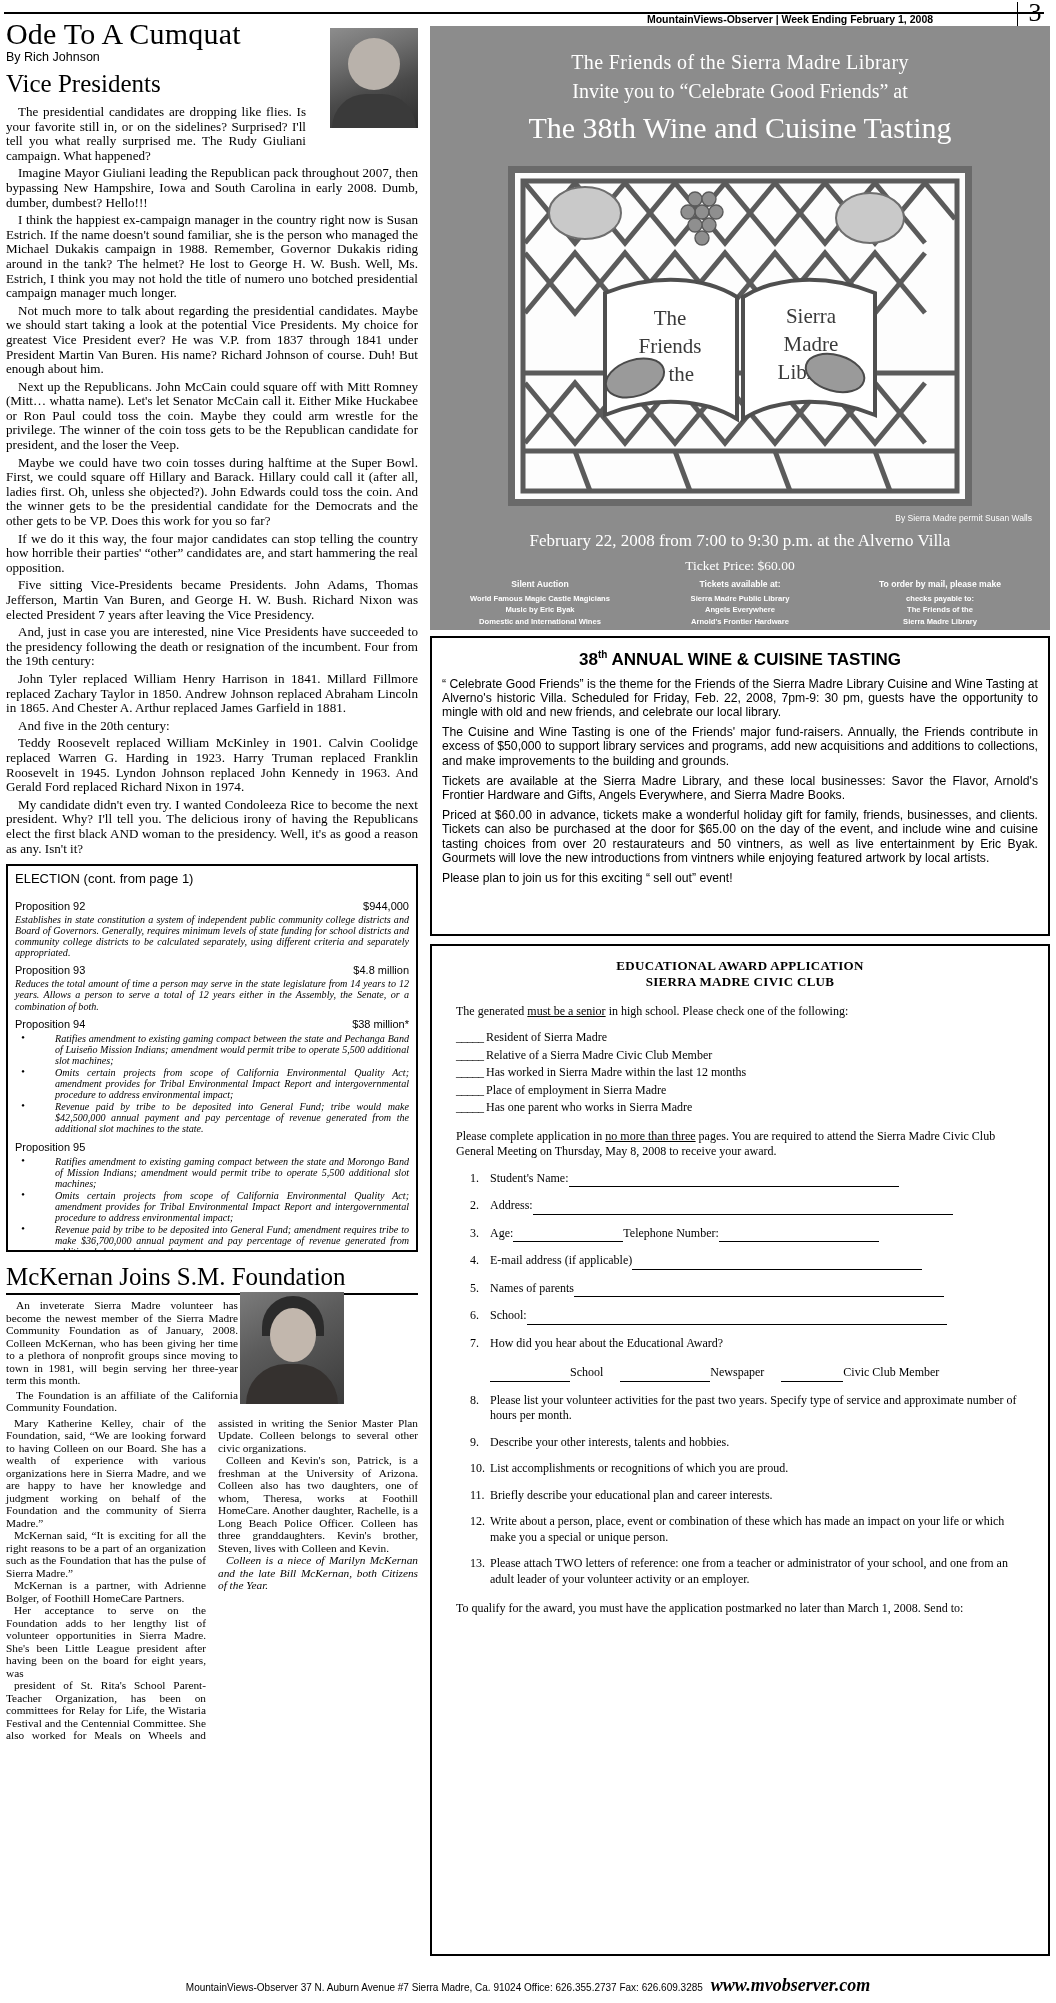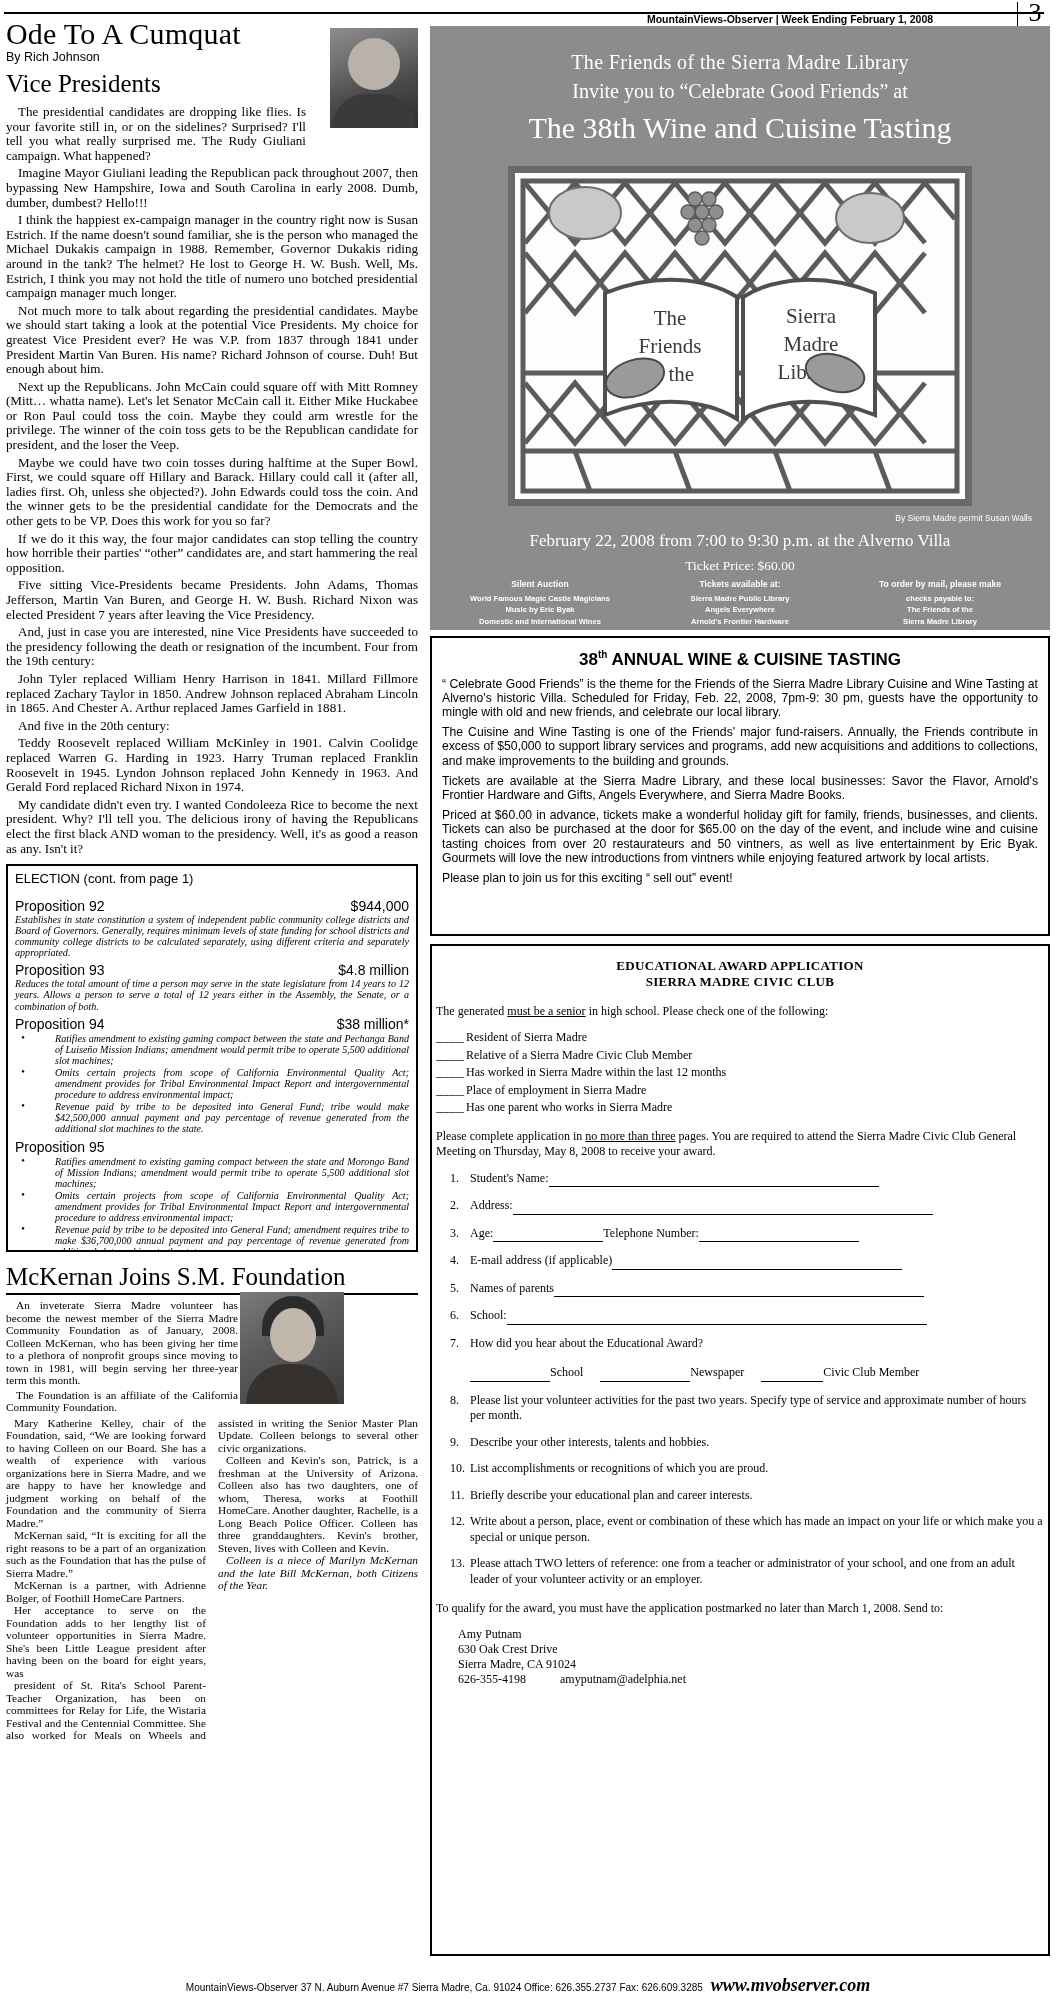--- a/index.html
+++ b/index.html
@@ -66,21 +66,21 @@
   
   .election-box {
     position:absolute; left:6px; top:864px; width:412px; height:388px;
     border:2px solid #000; padding:5px 7px 4px 7px; overflow:hidden;
   }
   .election-head {
     font-family:"Liberation Sans", sans-serif; font-size:13px; line-height:16px;
     margin-bottom:11px;
   }
   .prop-row { display:flex; justify-content:space-between; align-items:baseline;
-    font-family:"Liberation Sans", sans-serif; font-size:14px; line-height:16px; margin-top:4px; }
+    font-family:"Liberation Sans", sans-serif; font-size:11px; line-height:16px; margin-top:4px; }
   .prop-desc { font-family:"Liberation Serif", serif; font-style:italic;
     font-size:10.1px; line-height:11.1px; text-align:justify; }
   .bullets { list-style:none; margin-top:1px; }
   .bullets li { position:relative; padding-left:40px; margin-top:1px;
     font-family:"Liberation Serif", serif; font-style:italic;
     font-size:10.1px; line-height:11.1px; text-align:justify; }
   .bullets li::before { content:"\2022"; position:absolute; left:6px; top:-1px; font-size:11px; }
 
   
   .mck { position:absolute; left:6px; top:1262px; width:412px; }
@@ -141,21 +141,21 @@
   .tast-box { position:absolute; left:430px; top:636px; width:620px; height:300px;
     border:2px solid #000; padding:6px 10px; }
   .tast-title { text-align:center; font-family:"Liberation Sans", sans-serif;
     font-size:17px; font-weight:bold; line-height:22px; }
   .tast-title .sup { font-size:10px; vertical-align:super;text-align:right; }
   .tast-body p { font-family:"Liberation Sans", sans-serif; font-size:12.2px;
     line-height:14.2px; text-align:justify; margin-top:6px; }
 
   
   .edu-box { position:absolute; left:430px; top:944px; width:620px; height:1012px;
-    border:2px solid #000; padding:12px 4px; }
+    border:2px solid #000; padding:12px 24px; }
   .edu-h1 { text-align:center; font-family:"Liberation Serif", serif;
     font-size:13px; font-weight:bold; line-height:16px; letter-spacing:0.3px; }
   .edu-p { font-family:"Liberation Serif", serif; font-size:12px; line-height:15px;
     margin-top:14px; }
   .edu-checks { margin-top:10px; }
   .edu-checks div { font-family:"Liberation Serif", serif; font-size:12px;
     line-height:17.5px; padding-left:30px; position:relative; }
   .edu-checks div::before { content:"_____"; position:absolute; left:0; top:0; letter-spacing:-0.5px; }
   .edu-note { font-family:"Liberation Serif", serif; font-size:12px; line-height:15.5px;
     margin-top:12px; }
@@ -407,30 +407,20 @@
       <li>Please list your volunteer activities for the past two years.  Specify type of service and approximate number of hours per month.</li>
       <li>Describe your other interests, talents and hobbies.</li>
       <li>List accomplishments or recognitions of which you are proud.</li>
       <li>Briefly describe your educational plan and career interests.</li>
       <li>Write about a person, place, event or combination of these which has made an impact on your life or which make you a special or unique person.</li>
       <li>Please attach TWO letters of reference:  one from a teacher or administrator of your school, and one from an adult leader of your volunteer activity or an employer.</li>
     </ol>
 
     <div class="edu-foot">To qualify for the award, you must have the application postmarked no later than March 1, 2008.  Send to:</div>
 
-    <div class="edu-addr">
-      <div>Amy Putnam</div>
-      <div>630 Oak Crest Drive</div>
-      <div>Sierra Madre, CA 91024</div>
-      <div>
-        <span>626-355-4198</span>
-        <span style="display:inline-block;width:28px;"></span>
-        <span>amyputnam@adelphia.net</span>
-      </div>
-    </div>
   </div>
 
   <div class="pg-footer">
     <div class="footer-inline">
       <span class="info">MountainViews-Observer   37 N. Auburn Avenue #7  Sierra Madre, Ca.  91024   Office:  626.355.2737  Fax:  626.609.3285</span>
       <span class="url">www.mvobserver.com</span>
     </div>
   </div>
 
 </div>

